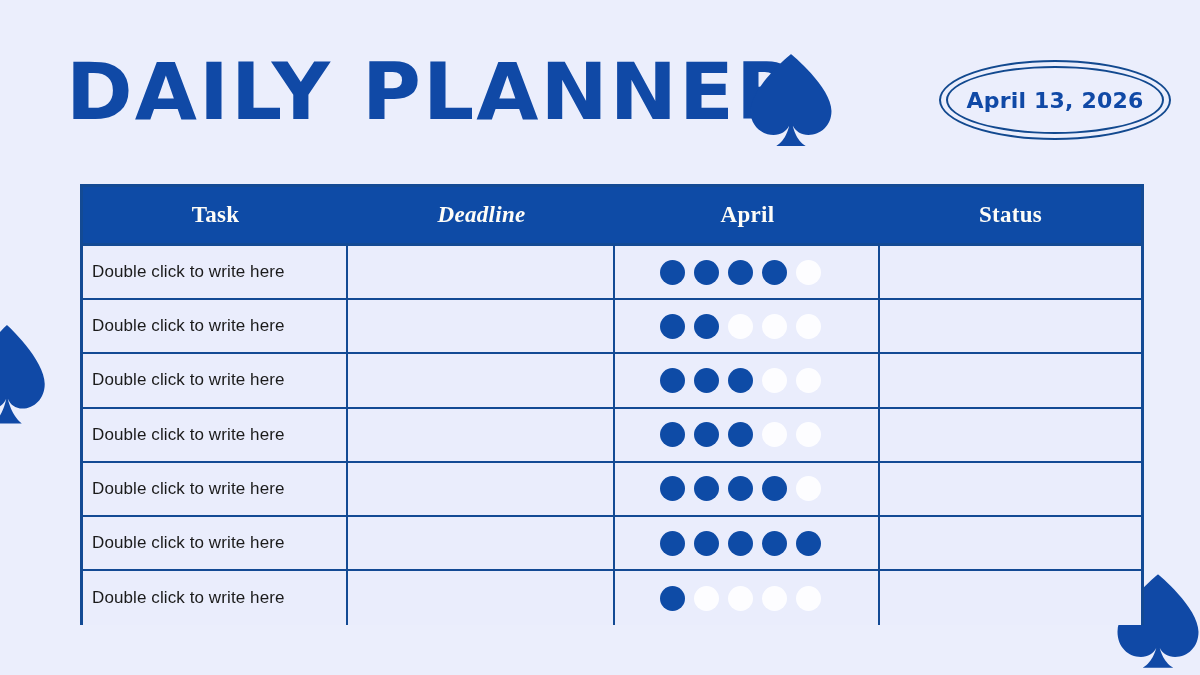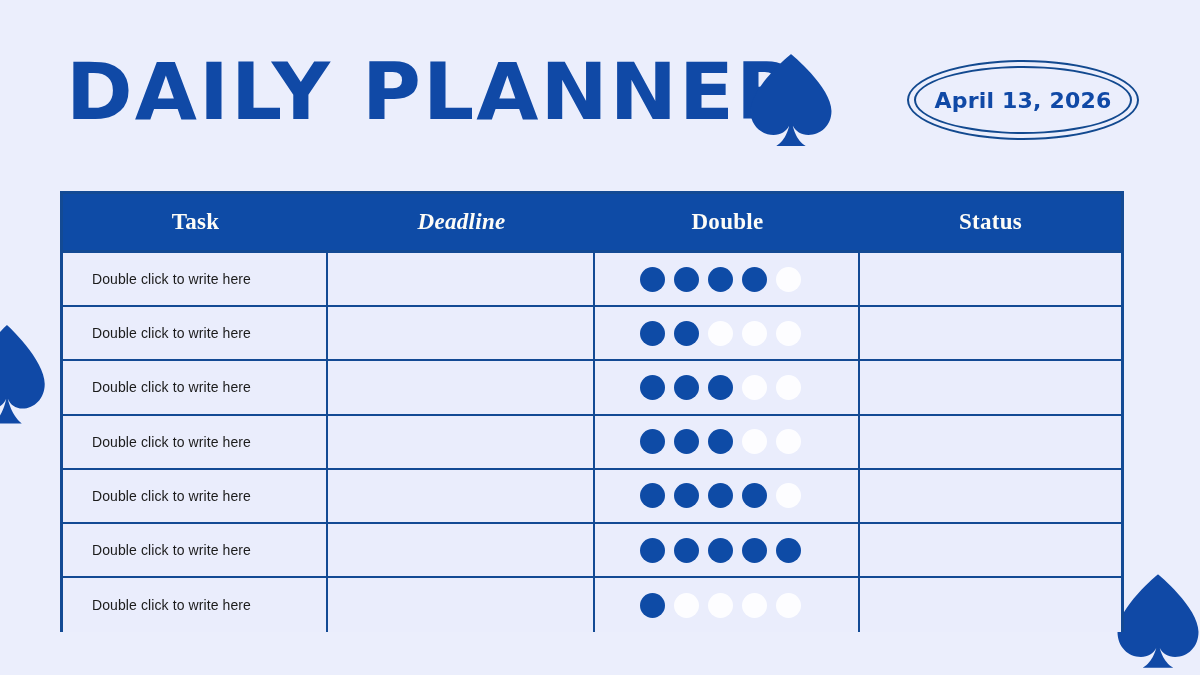--- a/index.html
+++ b/index.html
@@ -45,21 +45,21 @@
   .title-spade {
     position: absolute;
     left: 745px;
     top: 52px;
     width: 92px;
     height: 96px;
   }
 
   .date-badge {
     position: absolute;
-    left: 907px;
+    left: 939px;
     top: 60px;
     width: 232px;
     height: 80px;
   }
   .date-badge .oval-outer,
   .date-badge .oval-inner {
     position: absolute;
     border: 2.5px solid #12498f;
     border-radius: 50%;
     box-sizing: border-box;
@@ -97,28 +97,27 @@
     position: absolute;
     left: 1113px;
     top: 567px;
     width: 90px;
     height: 108px;
   }
 
   
   .planner-table {
     position: absolute;
-    left: 60px;
+    left: 80px;
     top: 184px;
     width: 1064px;
     height: 441px;
     border: 3px solid #134a94;
     box-sizing: border-box;
     background: #eaeefc;
-    margin-top: 7px;
   }
 
   .table-head {
     display: flex;
     height: 59px;
     background: #0e4ba6;
     border-bottom: 3px solid #134a94;
     box-sizing: border-box;
   }
   .table-head .th {
@@ -152,24 +151,24 @@
   }
   .td:last-child { border-right: none; }
 
   
   .c1 { width: 265px; }
   .c2 { width: 267px; font-style: italic; }
   .c3 { width: 265px; }
   .c4 { width: 261px; }
 
   .task-text {
-    padding-left: 29px;
+    padding-left: 9px;
     color: #1b1b1b;
     font-family: "Liberation Sans", sans-serif;
-    font-size: 14px;
+    font-size: 17px;
     letter-spacing: 0.1px;
     white-space: nowrap;
   }
 
   .status-dots {
     display: flex;
     align-items: center;
     gap: 9px;
     padding-left: 45px;
   }
@@ -218,21 +217,21 @@
                C48 85 45 100 33 107 L67 107 C55 100 52 85 52 85
                C55 91 61 95 69 95 C83 95 95 84 95 67 C95 40 50 3 50 3 Z" fill="#1049a6"></path>
     </svg>
   </div>
 
   <div class="planner-table">
 
     <div class="table-head">
       <div class="th c1">Task</div>
       <div class="th c2">Deadline</div>
-      <div class="th c3">Double</div>
+      <div class="th c3">April</div>
       <div class="th c4">Status</div>
     </div>
 
     <div class="table-body" id="table-body">
         <div class="trow">
           <div class="td c1">
             <span class="task-text">Double click to write here</span>
           </div>
           <div class="td c2">
             <span class="task-text"></span>

